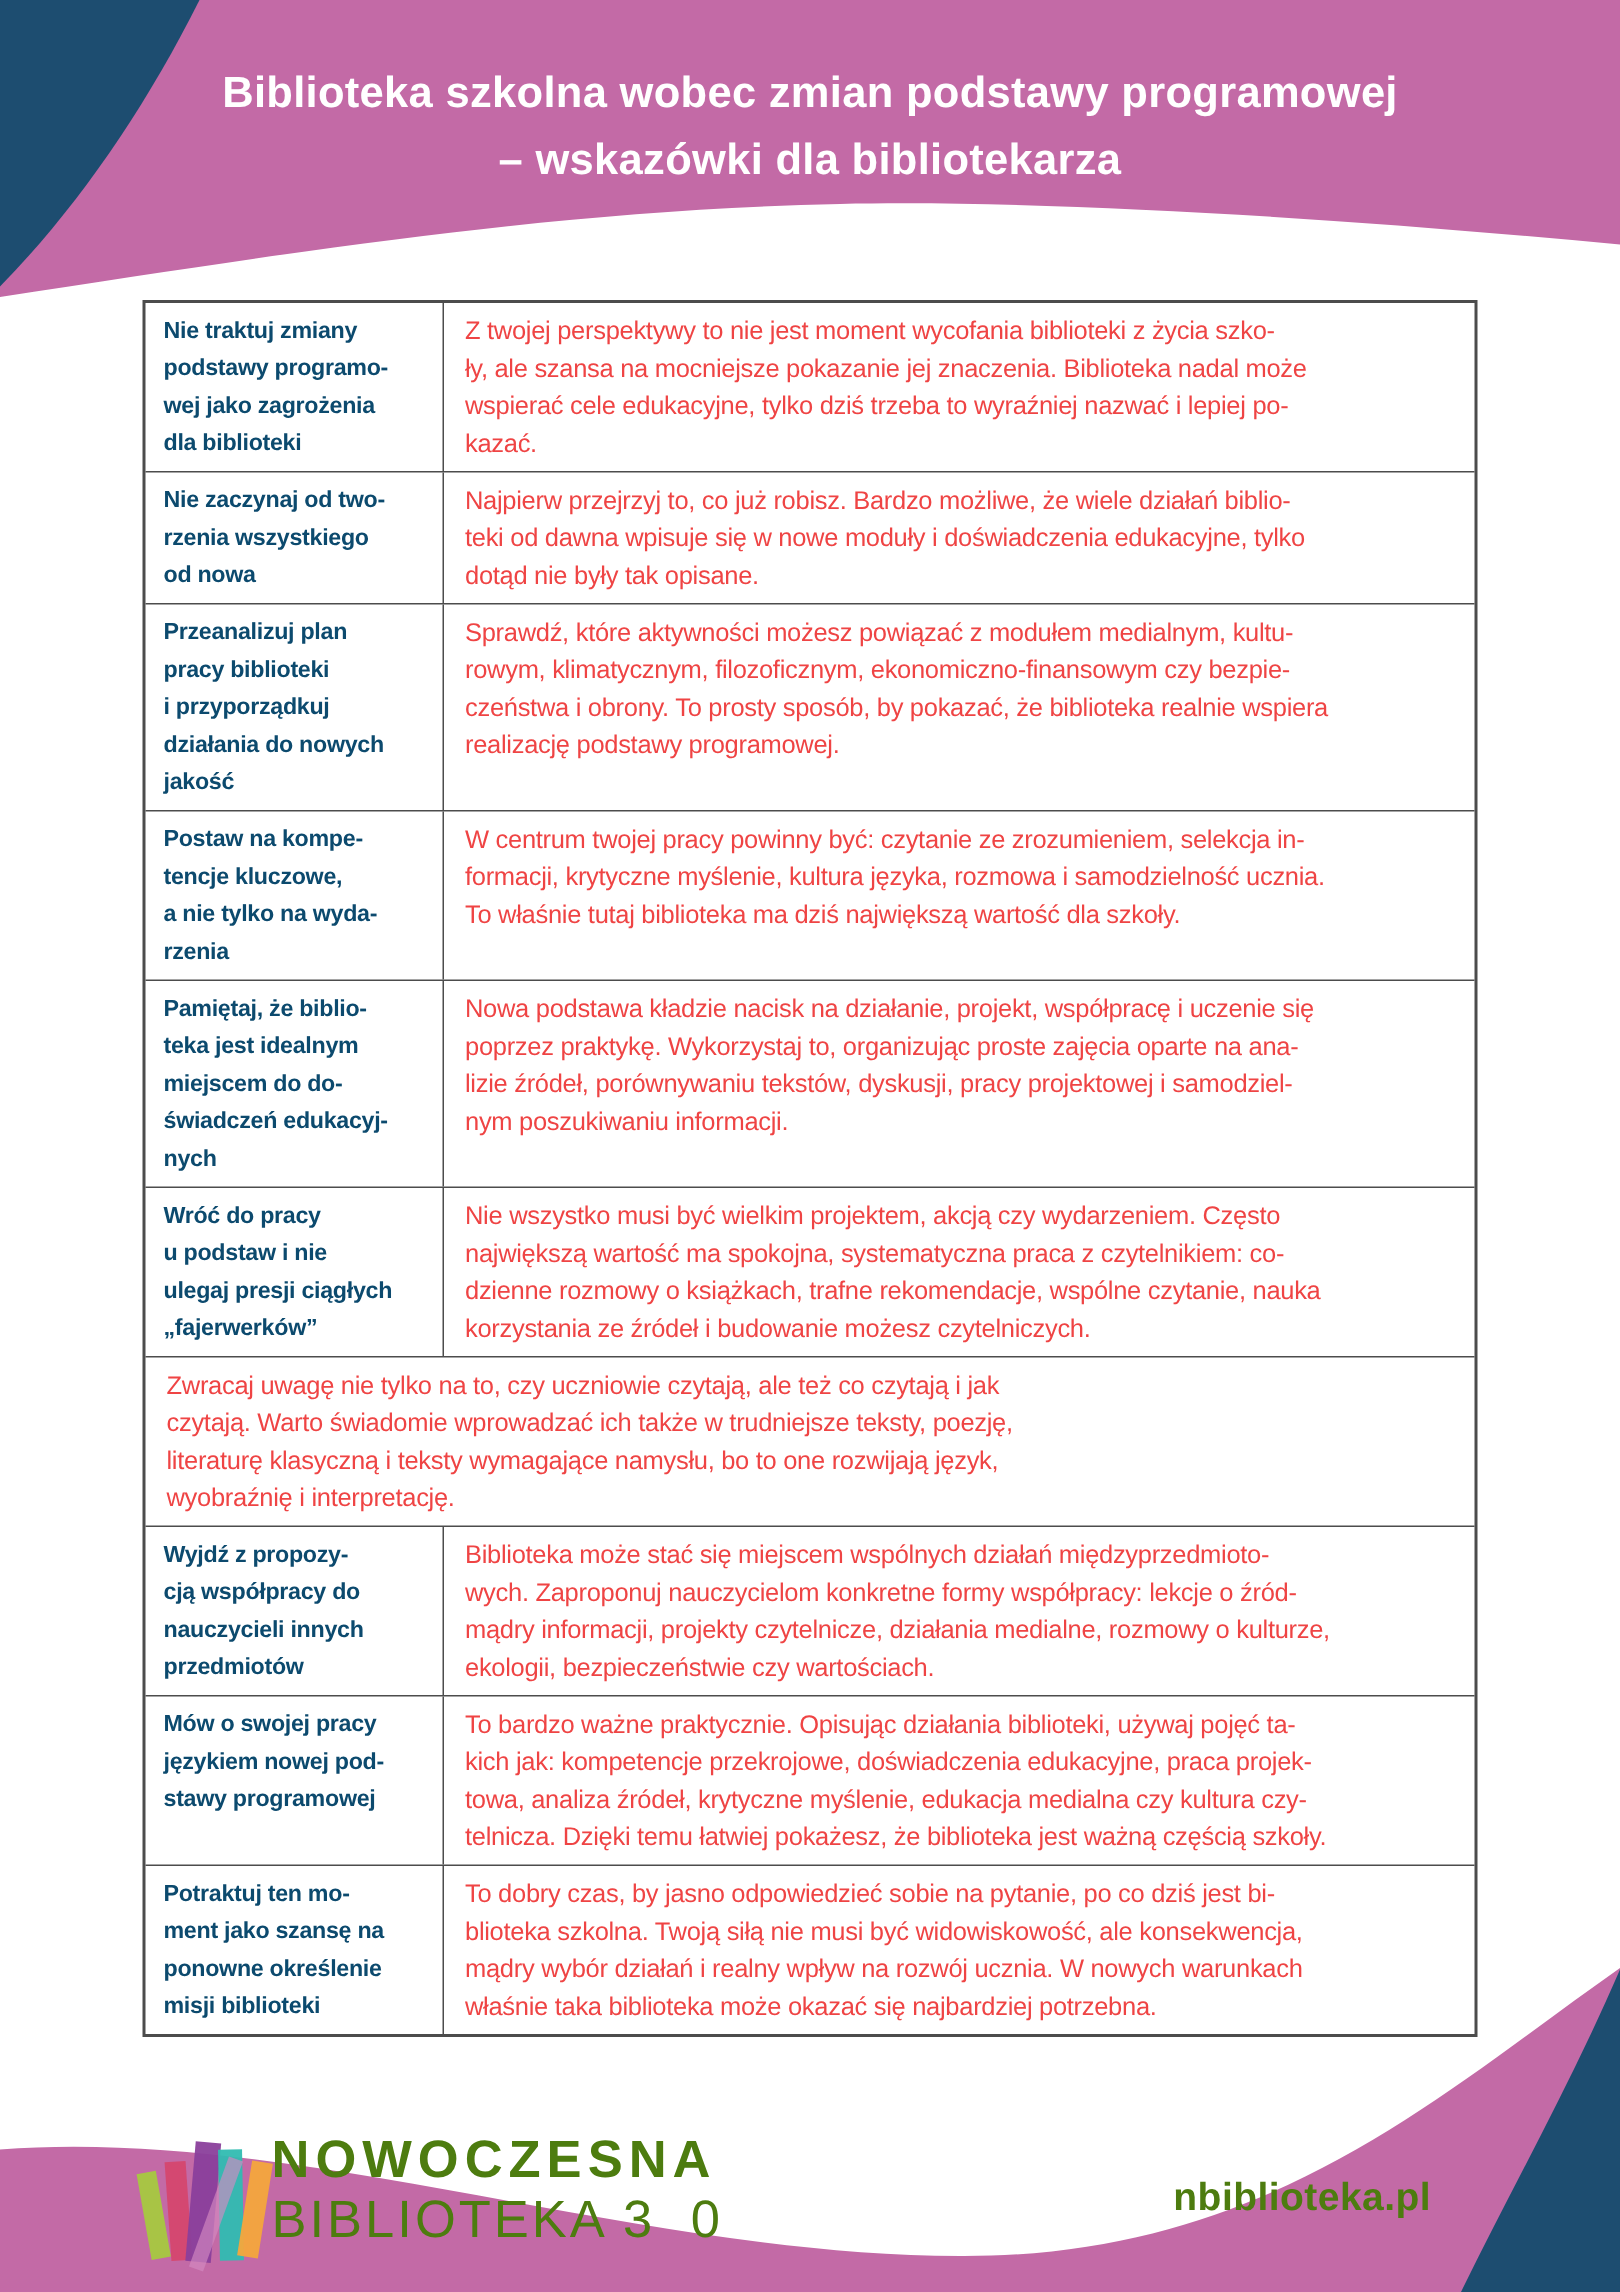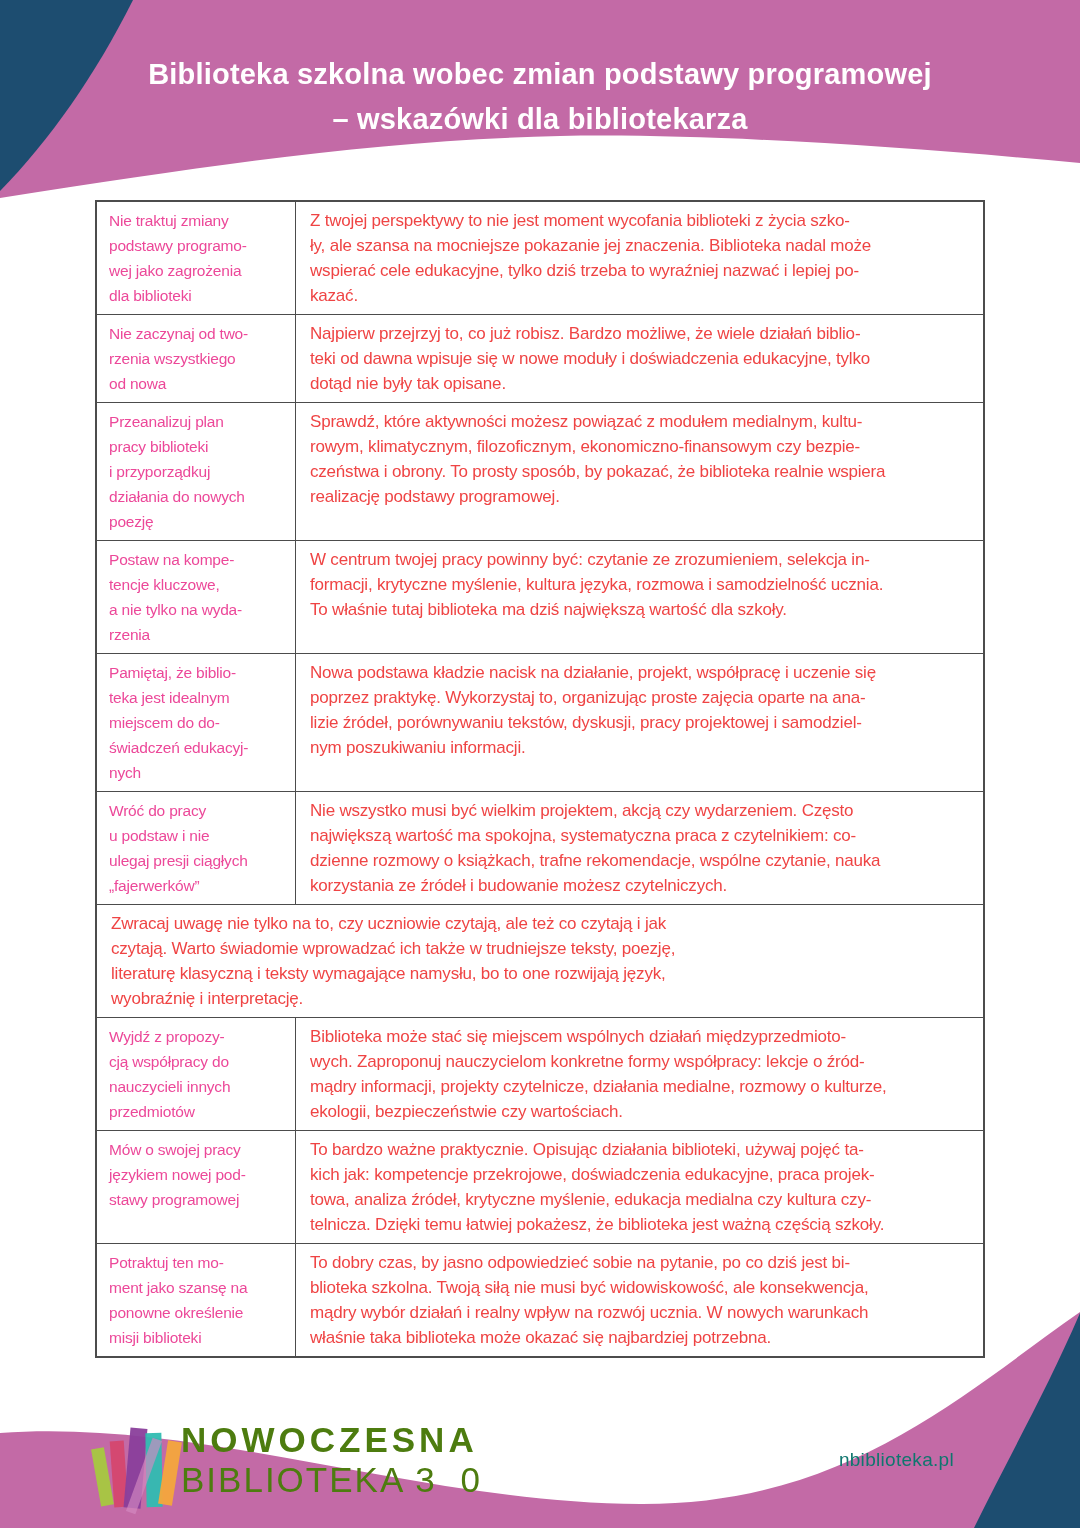--- a/index.html
+++ b/index.html
@@ -8,54 +8,54 @@
     width:1080px;height:1528px;
     background:#ffffff;
     overflow:hidden;
     font-family:"Liberation Sans", sans-serif;
     margin:0 auto;
   }
   svg.bg{position:absolute;left:0;top:0;width:1080px;height:1528px;z-index:0;}
   
   .header{
     position:absolute;left:0;top:0;width:1080px;z-index:2;
-    padding-top:40px;text-align:center;margin-top:12px;
+    padding-top:40px;text-align:center;
   }
   .title-line{
     color:#ffffff;font-weight:bold;font-size:29px;line-height:45px;
     letter-spacing:.2px;
   }
   
   .table{
     position:absolute;left:95px;top:200px;width:890px;z-index:2;
     border:2px solid #4c4c4c;background:#ffffff;box-sizing:border-box;
   }
   .row{display:grid;grid-template-columns:199px 1fr;}
   .row + .row{border-top:1.5px solid #4c4c4c;}
   .cell{white-space:pre;line-height:25px;box-sizing:border-box;}
   .cell-h{
     border-right:1.5px solid #4c4c4c;
     padding:6px 8px 6px 12px;
-    color:#ec4899;font-weight:normal;font-size:15.5px;letter-spacing:-0.2px;
+    color:#0c4a6e;font-weight:bold;font-size:15.5px;letter-spacing:-0.2px;
   }
   .cell-b{
     padding:6px 8px 6px 14px;
     color:#ef4444;font-size:17px;letter-spacing:-0.2px;
   }
   
   .footer{position:absolute;left:0;top:0;width:1080px;height:1528px;z-index:2;pointer-events:none;}
   .brand{
     position:absolute;left:181px;top:1420px;color:#4d7c0f;
   }
   .brand-l1{font-size:35px;font-weight:800;letter-spacing:4px;line-height:40px;}
   .brand-l2{font-size:35px;font-weight:400;letter-spacing:2px;line-height:40px;}
   .brand-ver{margin-left:10px;letter-spacing:8px;text-align:center;}
   .site{
     position:absolute;right:126px;top:1449px;
-    color:#0f766e;font-weight:normal;font-size:19px;letter-spacing:.3px;
+    color:#4d7c0f;font-weight:bold;font-size:26px;letter-spacing:.3px;
   }
 </style>
 </head>
 <body>
 
 <div class="page">
 
   <svg class="bg" viewBox="0 0 1080 1528" aria-hidden="true">
 
     <path d="M0,0 H1080 V163 C900,146 700,133 560,136 C380,140 220,164 0,198 Z" fill="#c36aa6"></path>
@@ -100,21 +100,21 @@
 od nowa</div>
       <div class="cell cell-b">Najpierw przejrzyj to, co już robisz. Bardzo możliwe, że wiele działań biblio-
 teki od dawna wpisuje się w nowe moduły i doświadczenia edukacyjne, tylko
 dotąd nie były tak opisane.</div>
     </div>
     <div class="row">
       <div class="cell cell-h">Przeanalizuj plan
 pracy biblioteki
 i przyporządkuj
 działania do nowych
-poezję</div>
+jakość</div>
       <div class="cell cell-b">Sprawdź, które aktywności możesz powiązać z modułem medialnym, kultu-
 rowym, klimatycznym, filozoficznym, ekonomiczno-finansowym czy bezpie-
 czeństwa i obrony. To prosty sposób, by pokazać, że biblioteka realnie wspiera
 realizację podstawy programowej.</div>
     </div>
     <div class="row">
       <div class="cell cell-h">Postaw na kompe-
 tencje kluczowe,
 a nie tylko na wyda-
 rzenia</div>

